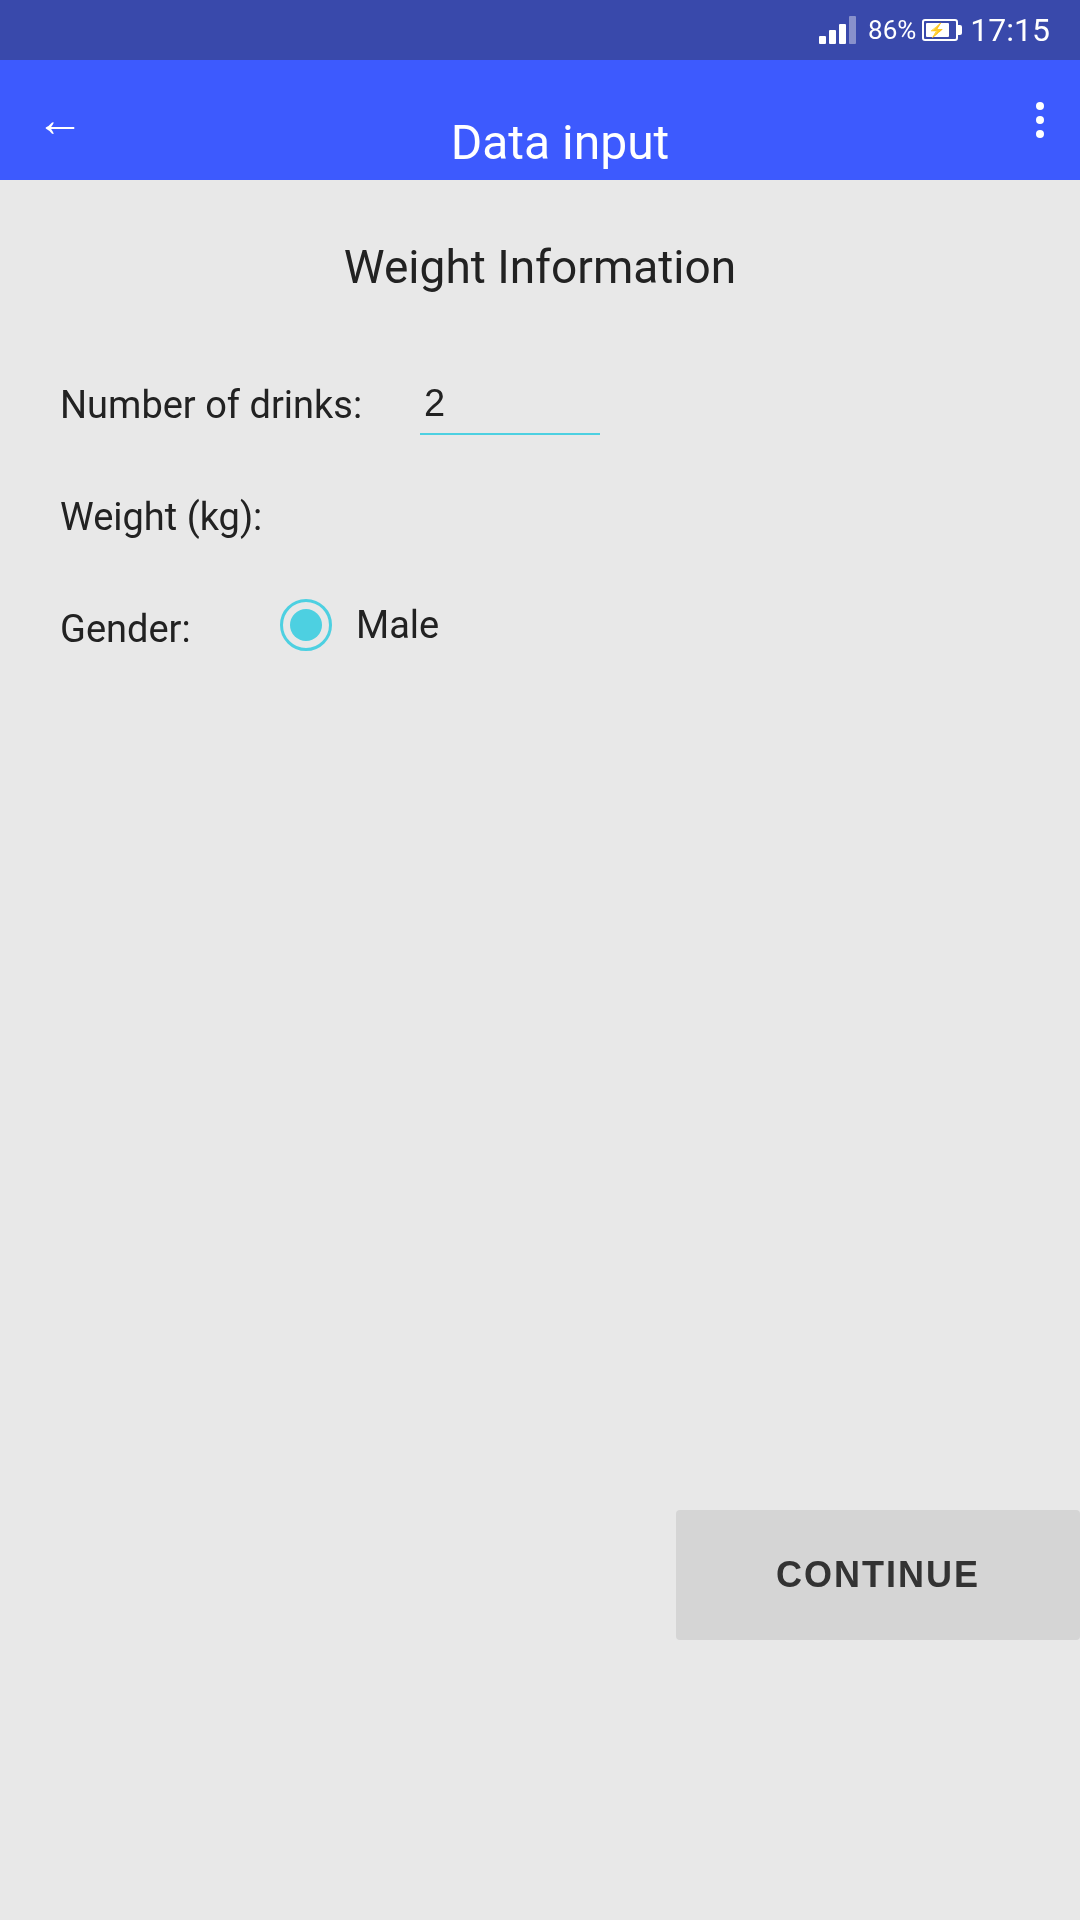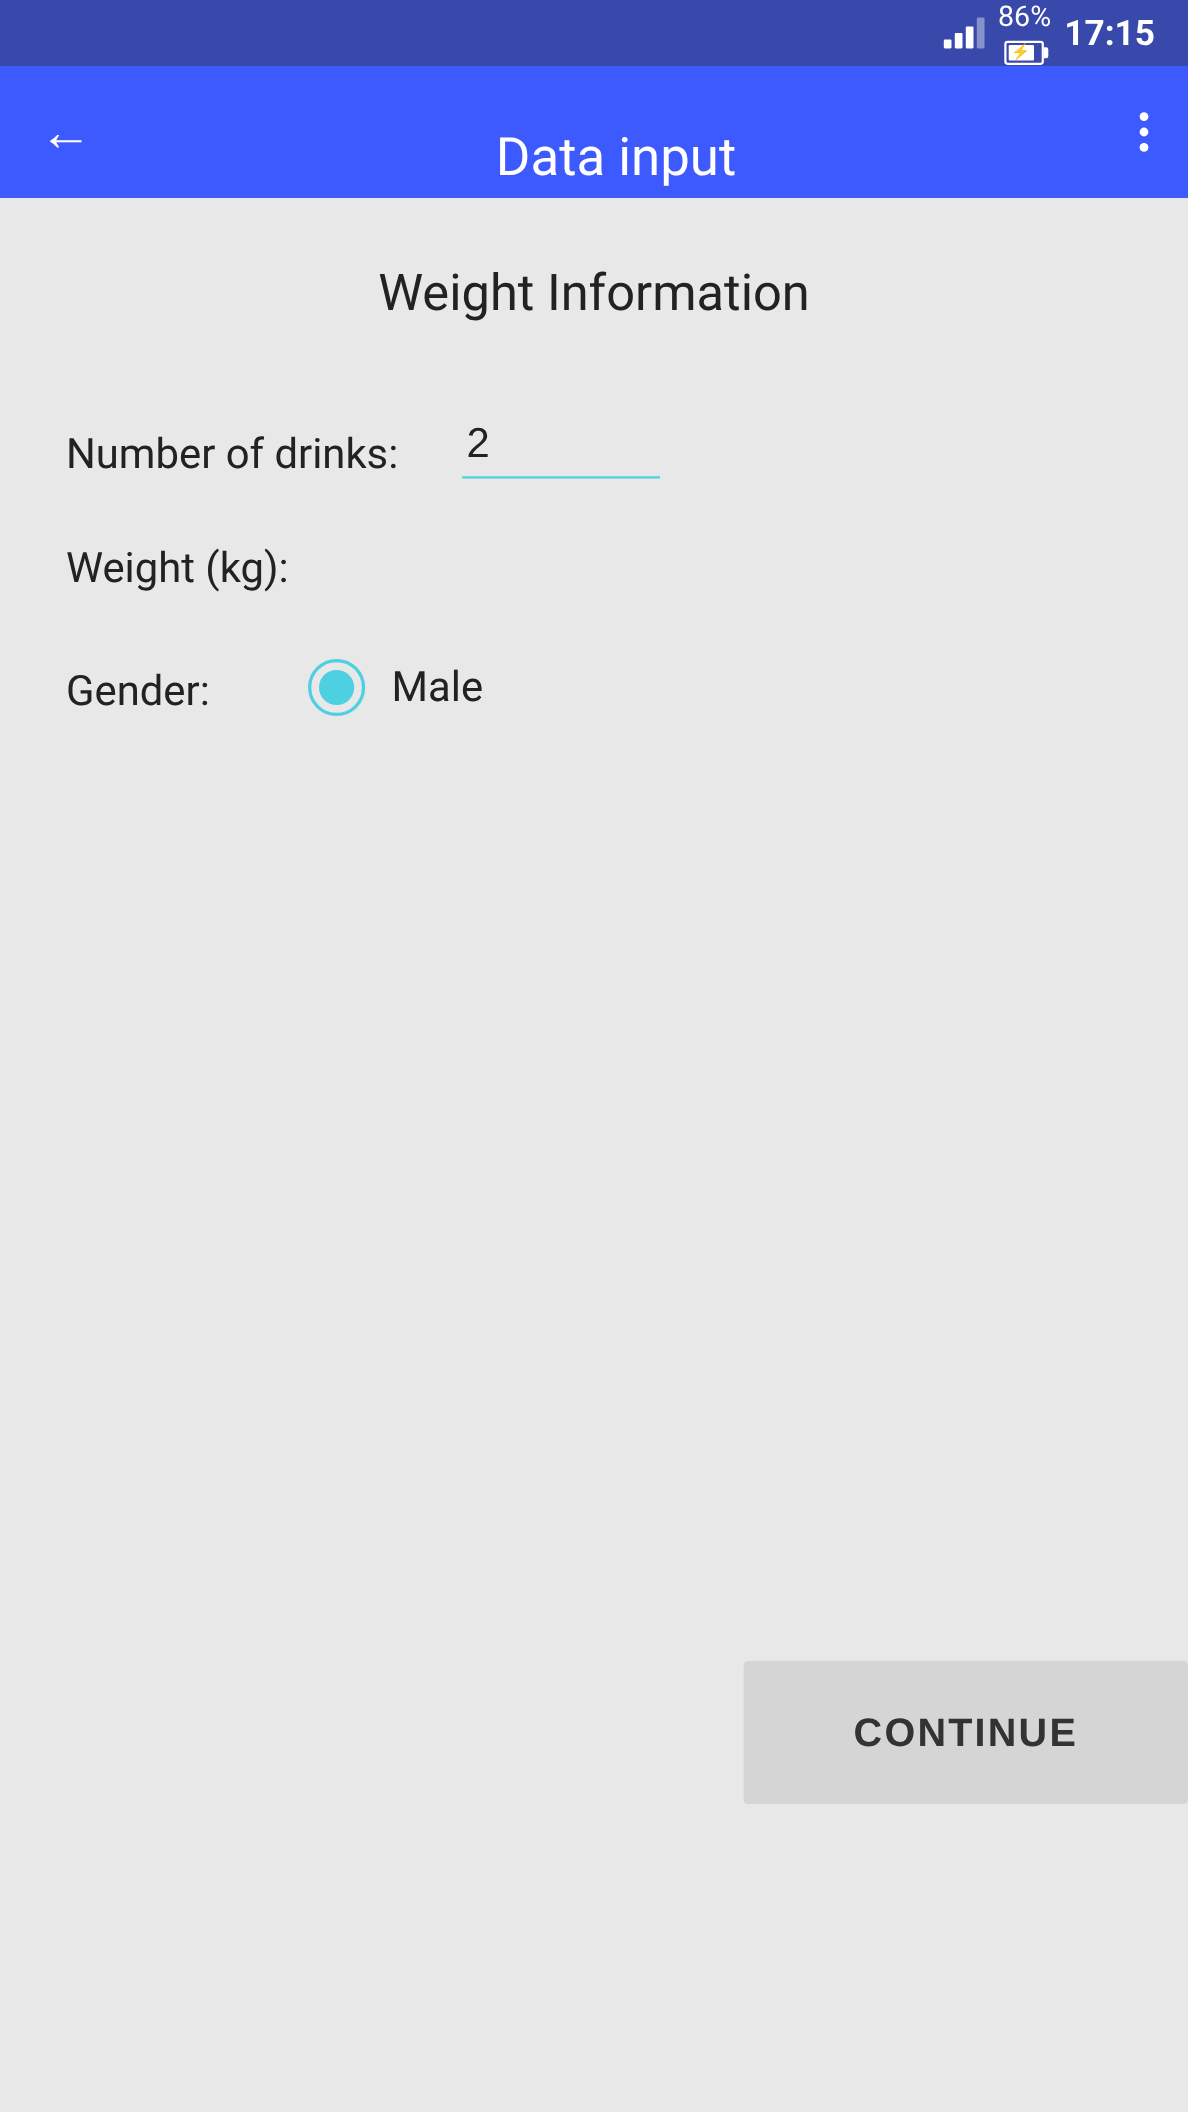--- a/index.html
+++ b/index.html
@@ -45,21 +45,20 @@
     .signal-bar {
       background-color: white;
       width: 7px;
       border-radius: 1px;
     }
 
     .battery-container {
       display: flex;
       align-items: center;
       gap: 6px;
-      flex-direction: column;
     }
 
     .battery-text {
       color: white;
       font-size: 26px;
       font-weight: 400;
     }
 
     .battery-icon {
       width: 36px;
@@ -97,21 +96,21 @@
     .lightning {
       color: #3949ab;
       font-size: 14px;
       font-weight: bold;
       line-height: 1;
     }
 
     .time-text {
       color: white;
       font-size: 32px;
-      font-weight: 700;
+      font-weight: 400;
     }
 
     
     .app-bar {
       width: 100%;
       height: 120px;
       background-color: #3d5afe;
       display: flex;
       align-items: center;
       justify-content: space-between;
@@ -164,21 +163,21 @@
       font-size: 46px;
       font-weight: 400;
       color: #222;
       text-align: center;
       margin-bottom: 80px;
     }
 
     .form-field {
       margin-bottom: 60px;
       display: flex;
-      align-items: flex-end;
+      align-items: center;
     }
 
     .field-label {
       font-size: 38px;
       color: #222;
       min-width: 360px;
     }
 
     .text-input {
       border: none;

